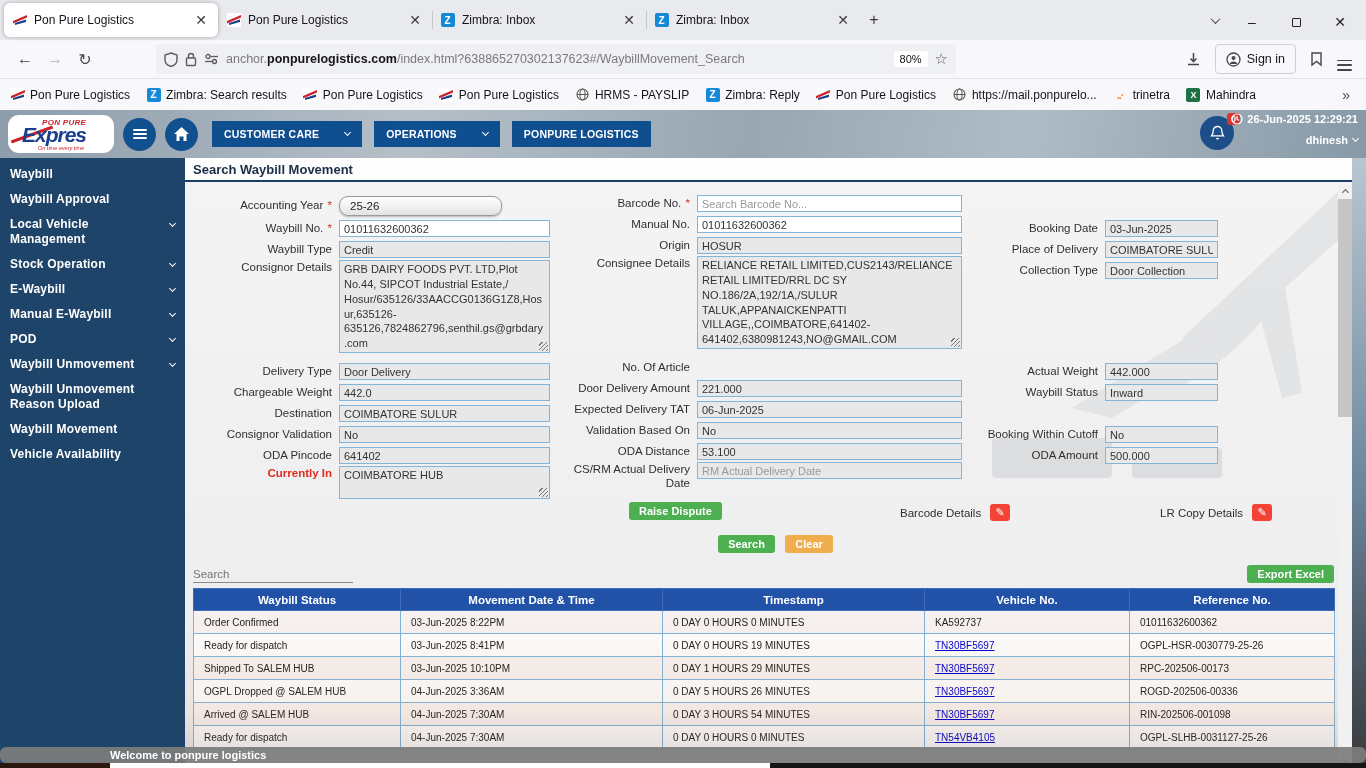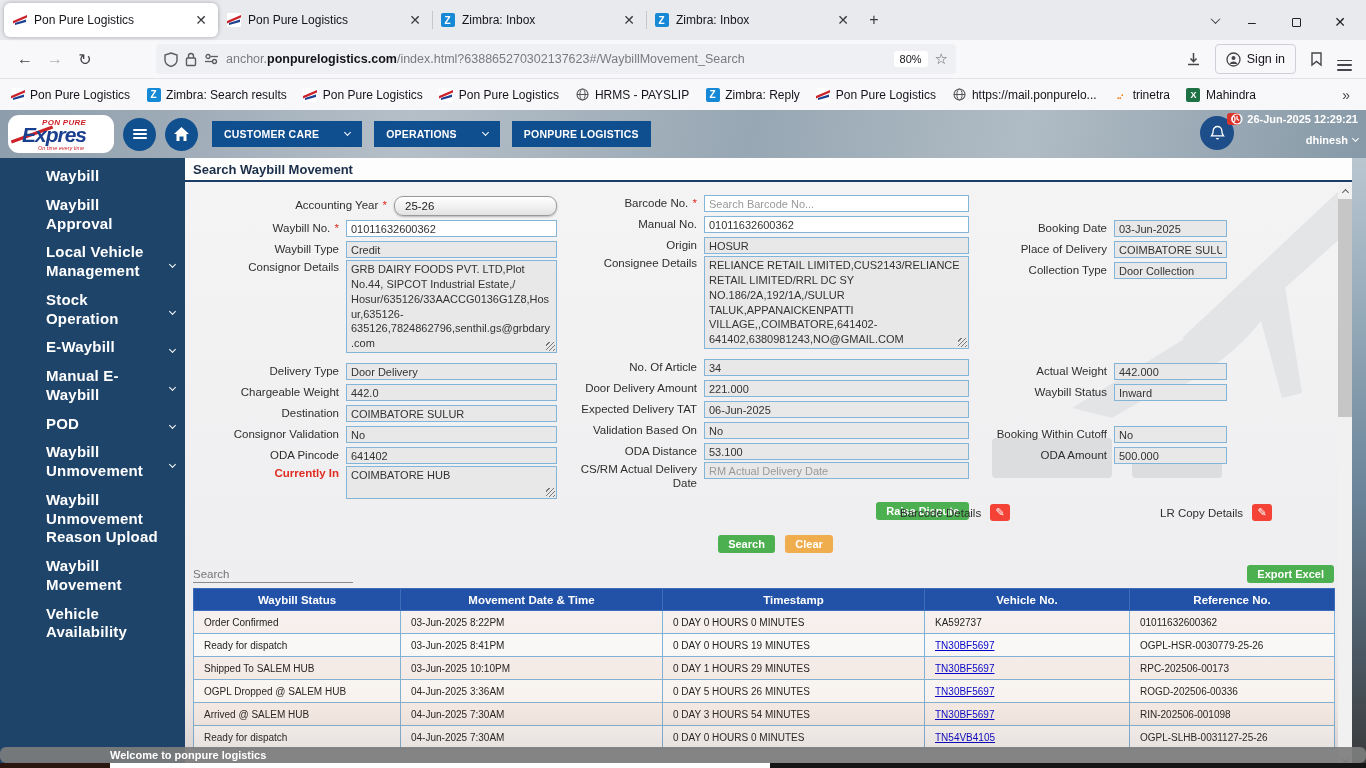--- a/index.html
+++ b/index.html
@@ -59,41 +59,41 @@
   .caret-w { display:inline-block; width:5px; height:5px; border-right:1.6px solid #fff; border-bottom:1.6px solid #fff; transform:rotate(45deg); margin-top:-3px; }
   .hdr-right { position:absolute; right:8px; top:3px; text-align:right; color:#fff; font-size:11px; font-weight:bold; }
   .hdr-user { margin-top:9px; display:flex; align-items:center; justify-content:flex-end; gap:5px; }
   .bell-wrap { position:absolute; right:132px; top:6px; width:34px; height:34px; border-radius:50%; background:#1d4e89; display:flex; align-items:center; justify-content:center; }
   .bell-badge { position:absolute; top:-3px; right:-6px; background:#d9342b; color:#fff; font-size:9px; font-weight:bold; padding:1px 4px; border-radius:3px; }
   .dt { display:flex; align-items:center; gap:4px; justify-content:flex-end;padding-left:36px; }
 
   
   .appbody { position:absolute; top:158px; left:0; right:0; bottom:0; }
   .sidebar { position:absolute; left:0; top:0; width:185px; bottom:0; background:#1e4469; padding-top:4px; }
-  .sb-item { color:#fff; font-size:15px; font-weight:bold; padding:5px 10px 5px 10px; display:flex; align-items:center; line-height:1.25; letter-spacing:.2px;margin-left:36px; }
+  .sb-item { color:#fff; font-size:12px; font-weight:bold; padding:5px 10px 5px 10px; display:flex; align-items:flex-start; line-height:1.25; letter-spacing:.2px; }
   .sb-item .lbl { flex:1; padding-right:6px; }
   .sb-item .caret-w { margin-top:4px; flex:none; }
 
   .content { position:absolute; left:185px; top:0; right:0; bottom:0; overflow:hidden;
     background:linear-gradient(#f4f4f5,#ececee); }
   .bg-art { position:absolute; right:14px; top:10px; opacity:.5; pointer-events:none; }
   .bg-bottom { position:absolute; left:0; right:0; bottom:0; height:150px; pointer-events:none; opacity:.18;
     background:linear-gradient(to top, #5a4338 0%, rgba(200,120,60,.4) 40%, transparent 100%); }
   .right-strip { position:absolute; right:0; top:0; width:14px; bottom:0;
     background:linear-gradient(#b9c6d0 0%, #8fa5b5 30%, #6b8499 55%, #4c5a66 80%, #3a3a3a 100%); }
 
   .titlebar { height:24px; background:#fdfdfd; border-bottom:2px solid #1b3c66; padding:4px 0 0 8px; }
   .titlebar h1 { font-size:13px; font-weight:bold; color:#1a2e4a; }
 
   .form-area { position:relative; height:345px; }
   .fcol { position:absolute; top:11px; }
   .fcol1 { left:8px;  width:364px; }
   .fcol2 { left:372px; width:412px; }
   .fcol3 { left:788px; width:254px; }
-  .frow { display:flex; align-items:center; height:21px;justify-content:flex-end; }
+  .frow { display:flex; align-items:center; height:21px; }
   .frow.h25 { height:25px; }
   .frow.hta { height:101px; align-items:flex-start; }
   .frow.htas { height:38px; align-items:flex-start; }
   .frow.h80 { height:80px; }
   .flabel { flex:none; text-align:right; padding-right:7px; font-size:11.5px; color:#2f2f2f; line-height:1.25; }
   .fcol1 .flabel { width:146px; }
   .fcol2 .flabel { width:140px; }
   .fcol3 .flabel { width:132px; }
   .req { color:#e02b20; margin-left:1px; }
   .flabel.redlbl { color:#e02b20; font-weight:bold; }
@@ -540,21 +540,20 @@
             </div>
             <div class="frow hta">
               <span class="flabel">Consignee Details</span>
               <span class="ta-wrap">
                 <textarea class="fctl ro ta-big" readonly="" style="">RELIANCE RETAIL LIMITED,CUS2143/RELIANCE RETAIL LIMITED/RRL DC SY NO.186/2A,192/1A,/SULUR TALUK,APPANAICKENPATTI VILLAGE,,COIMBATORE,641402-641402,6380981243,NO@GMAIL.COM</textarea>
                 <span class="grip"></span>
               </span>
             </div>
             <div class="frow">
               <span class="flabel">No. Of Article</span>
-              <input class="fctl ro" readonly="" value="34" style="">
             </div>
             <div class="frow">
               <span class="flabel">Door Delivery Amount</span>
               <input class="fctl ro" readonly="" value="221.000" style="">
             </div>
             <div class="frow">
               <span class="flabel">Expected Delivery TAT</span>
               <input class="fctl ro" readonly="" value="06-Jun-2025" style="">
             </div>
             <div class="frow">

